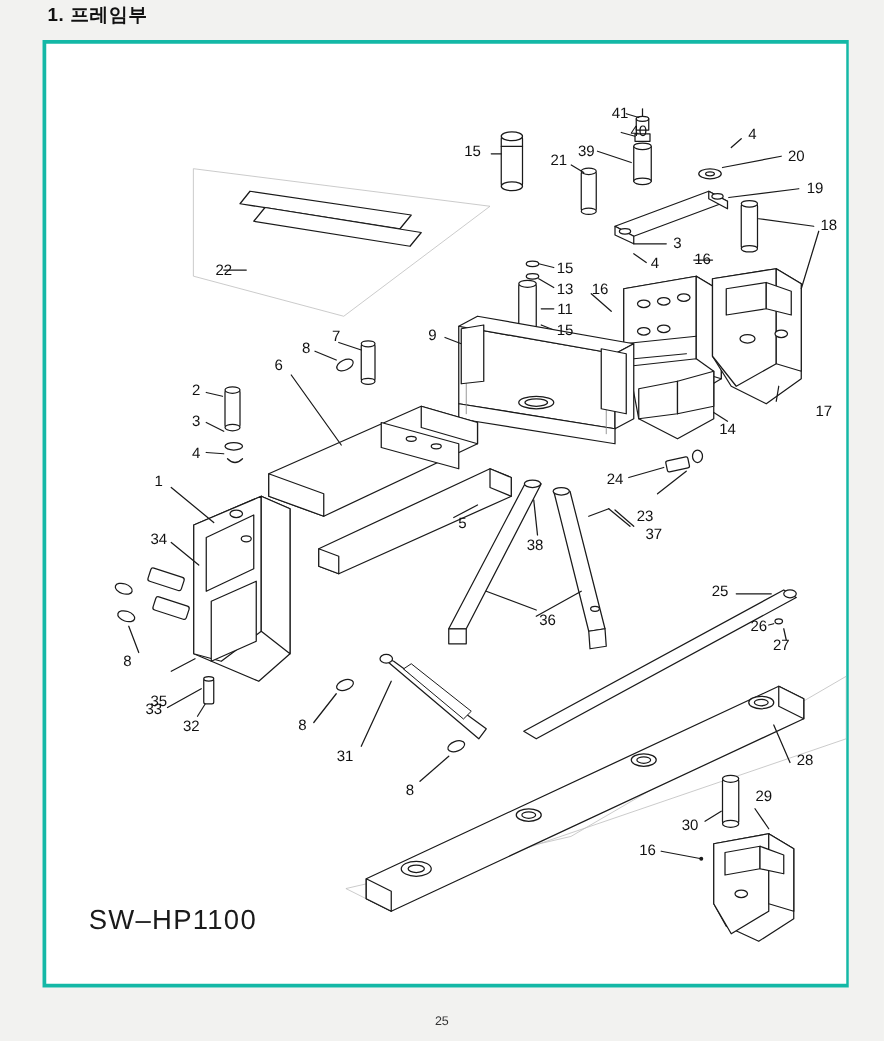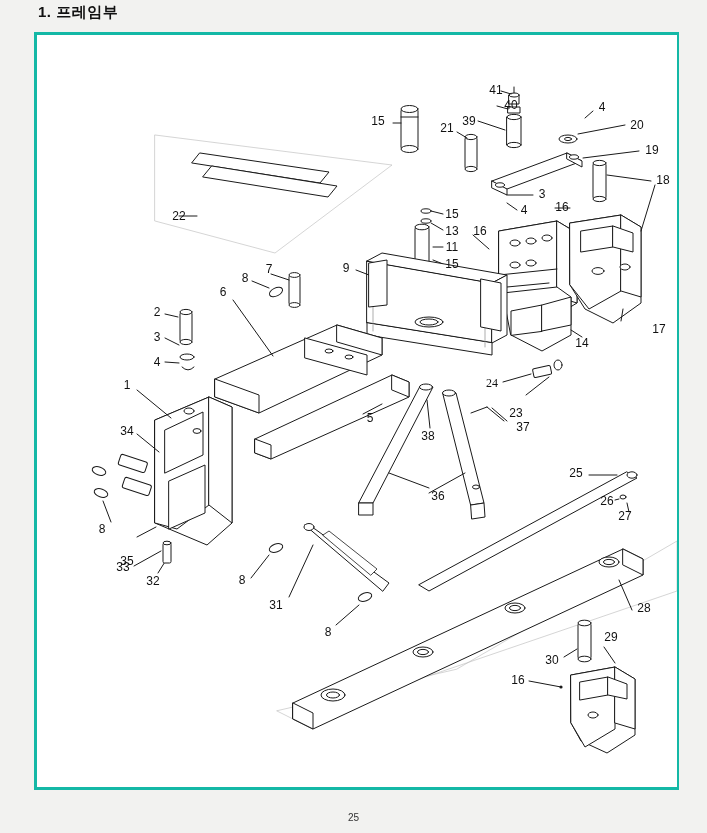--- a/index.html
+++ b/index.html
@@ -360,21 +360,21 @@
         <div class="callout" style="left: 232px; top: 234px;">7</div>
         <div class="callout" style="left: 208px; top: 243px;">8</div>
         <div class="callout" style="left: 594px; top: 294px; margin-left: 28px;">17</div>
         <div class="callout" style="left: 545px; top: 308px;">14</div>
         <div class="callout" style="left: 186px; top: 257px;">6</div>
         <div class="callout" style="left: 120px; top: 277px;">2</div>
         <div class="callout" style="left: 120px; top: 302px;">3</div>
         <div class="callout" style="left: 120px; top: 327px;">4</div>
         <div class="callout" style="left: 142px; top: 181px;">22</div>
         <div class="callout" style="left: 90px; top: 350px;">1</div>
-        <div class="callout" style="left: 455px; top: 348px; font-family: Liberation Serif, serif;">24</div>
+        <div class="callout" style="left: 455px; top: 348px;">24</div>
         <div class="callout" style="left: 479px; top: 378px;">23</div>
         <div class="callout" style="left: 333px; top: 383px;">5</div>
         <div class="callout" style="left: 486px; top: 392px;">37</div>
         <div class="callout" style="left: 391px; top: 401px;">38</div>
         <div class="callout" style="left: 90px; top: 396px;">34</div>
         <div class="callout" style="left: 90px; top: 526px; text-align: center;">35</div>
         <div class="callout" style="left: 65px; top: 494px;">8</div>
         <div class="callout" style="left: 86px; top: 532px;">33</div>
         <div class="callout" style="left: 116px; top: 546px;">32</div>
         <div class="callout" style="left: 381px; top: 461px; margin-left: 20px;">36</div>
@@ -383,16 +383,17 @@
         <div class="callout" style="left: 588px; top: 481px;">27</div>
         <div class="callout" style="left: 205px; top: 545px;">8</div>
         <div class="callout" style="left: 239px; top: 570px;">31</div>
         <div class="callout" style="left: 291px; top: 597px;">8</div>
         <div class="callout" style="left: 607px; top: 573px;">28</div>
         <div class="callout" style="left: 574px; top: 602px;">29</div>
         <div class="callout" style="left: 515px; top: 625px;">30</div>
         <div class="callout" style="left: 481px; top: 645px;">16</div>
       </div>
 
+    <div id="model-label">SW–HP1100</div>
   </div>
 
   <div id="page-number">25</div>
 </div>
 
 </body></html>

